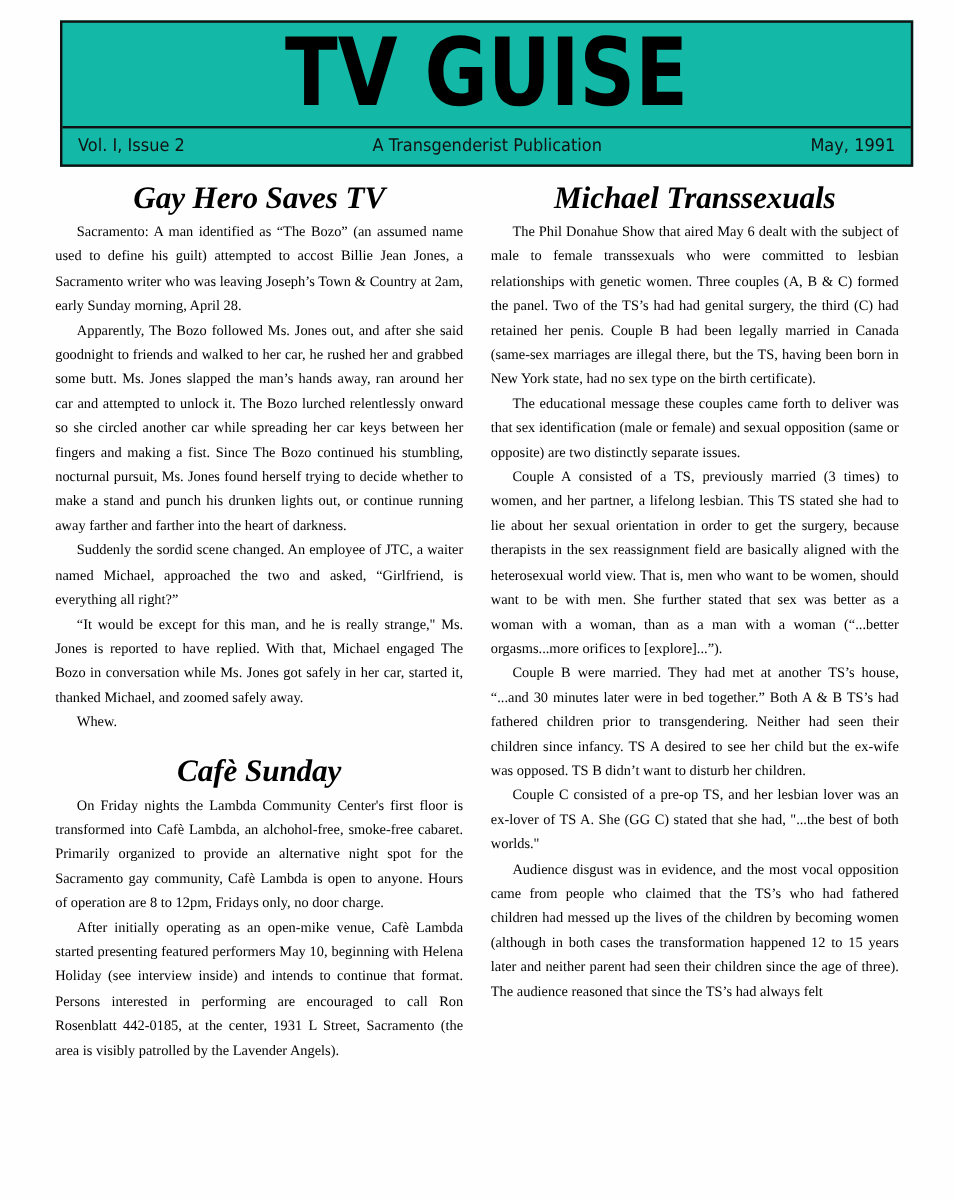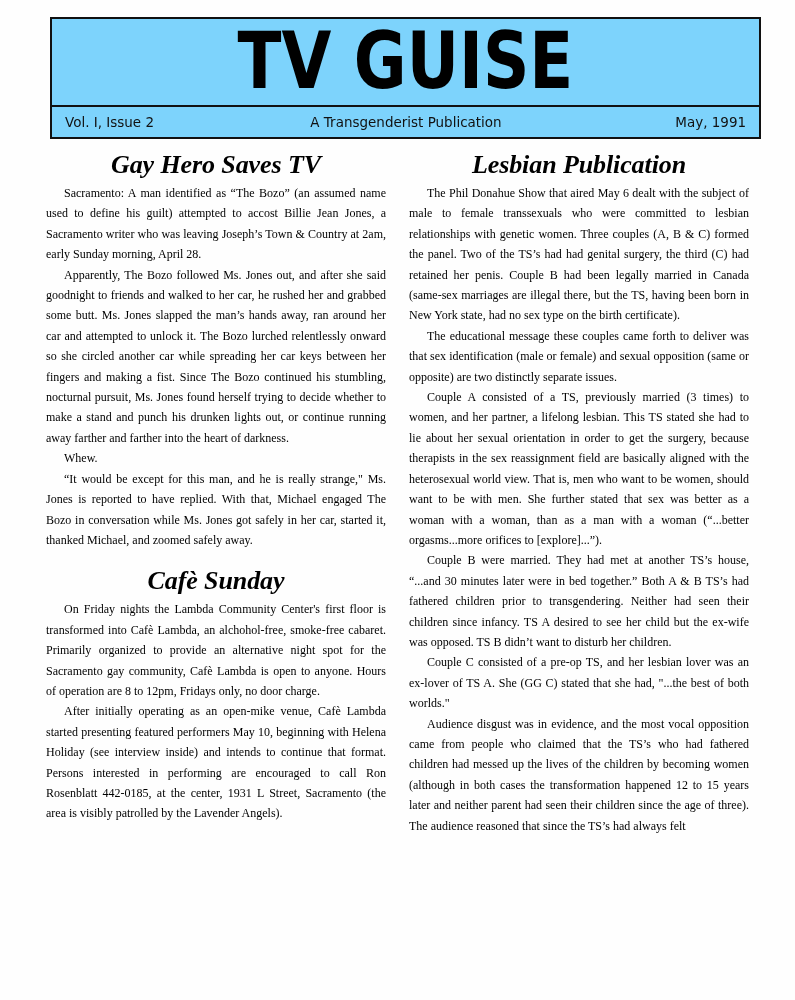--- a/index.html
+++ b/index.html
@@ -25,21 +25,21 @@
   }
 
   
   .masthead {
     position: absolute;
     left: 50px;
     top: 17px;
     width: 711px;
     box-sizing: border-box;
     border: 2px solid #111;
-    background: #7dd3fc;
+    background: #14b8a6;
   }
   .masthead-logo-box {
     height: 86px;
     border-bottom: 2px solid #111;
     display: flex;
     align-items: center;
     justify-content: center;
     overflow: hidden;
   }
   .logo-text {
@@ -136,31 +136,32 @@
     </div>
   </div>
 
   <div class="columns">
 
     <div class="col col-left">
 
       <h2 class="headline">Gay Hero Saves TV</h2>
       <p class="body">Sacramento: A man identified as “The Bozo” (an assumed name used to define his guilt) attempted to accost Billie Jean Jones, a Sacramento writer who was leaving Joseph’s Town &amp; Country at 2am, early Sunday morning, April 28.</p>
       <p class="body">Apparently, The Bozo followed Ms. Jones out, and after she said goodnight to friends and walked to her car, he rushed her and grabbed some butt.  Ms. Jones slapped the man’s hands away, ran around her car and attempted to unlock it.  The Bozo lurched relentlessly onward so she circled another car while spreading her car keys between her fingers and making a fist.  Since The Bozo continued his stumbling, nocturnal pursuit, Ms. Jones found herself trying to decide whether to make a stand and punch his drunken lights out, or continue running away farther and farther into the heart of darkness.</p>
+      <p class="body">Suddenly the sordid scene changed.  An employee of JTC, a waiter named Michael, approached the two and asked, “Girlfriend, is everything all right?”</p>
+      <p class="body">“It would be except for this man, and he is really strange," Ms. Jones is reported to have replied. With that, Michael engaged The Bozo in conversation while Ms. Jones got safely in her car, started it, thanked Michael, and zoomed safely away.</p>
       <p class="body">Whew.</p>
-      <p class="body">“It would be except for this man, and he is really strange," Ms. Jones is reported to have replied. With that, Michael engaged The Bozo in conversation while Ms. Jones got safely in her car, started it, thanked Michael, and zoomed safely away.</p>
 
       <h2 class="headline cafe">Cafè Sunday</h2>
       <p class="body">On Friday nights the Lambda Community Center's first floor is transformed into Cafè Lambda, an alchohol-free, smoke-free cabaret. Primarily organized to provide an alternative night spot for the Sacramento gay community, Cafè Lambda is open to anyone.  Hours of operation are 8 to 12pm, Fridays only, no door charge.</p>
       <p class="body">After initially operating as an open-mike venue, Cafè Lambda started presenting featured performers May 10, beginning with Helena Holiday (see interview inside) and intends to continue that format.  Persons interested in performing are encouraged to call Ron Rosenblatt 442-0185, at the center, 1931 L Street, Sacramento (the area is visibly patrolled by the Lavender Angels).</p>
     </div>
 
     <div class="col col-right">
 
-      <h2 class="headline">Lesbian Publication</h2>
+      <h2 class="headline">Michael Transsexuals</h2>
       <p class="body">The Phil Donahue Show that aired May 6 dealt with the subject of male to female transsexuals who were committed to lesbian relationships with genetic women. Three couples (A, B &amp; C) formed the panel.  Two of the TS’s had had genital surgery, the third (C) had retained her penis.  Couple B had been legally married in Canada (same-sex marriages are illegal there, but the TS, having been born in New York state, had no sex type on the birth certificate).</p>
       <p class="body">The educational message these couples came forth to deliver was that sex identification (male or female) and sexual opposition (same or opposite) are two distinctly separate issues.</p>
       <p class="body">Couple A consisted of a TS, previously married (3 times) to women, and her partner, a lifelong lesbian. This TS stated she had to lie about her sexual orientation in order to get the surgery, because therapists in the sex reassignment field are basically aligned with the heterosexual world view.  That is, men who want to be women, should want to be with men.  She further stated that sex was better as a woman with a woman, than as a man with a woman (“...better orgasms...more orifices to [explore]...”).</p>
       <p class="body">Couple B were married.  They had met at another TS’s house, “...and 30 minutes later were in bed together.” Both A &amp; B TS’s had fathered children prior to transgendering.  Neither had seen their children since infancy.  TS A desired to see her child but the ex-wife was opposed.  TS B didn’t want to disturb her children.</p>
       <p class="body">Couple C consisted of a pre-op TS, and her lesbian lover was an ex-lover of TS A.  She (GG C) stated that she had, "...the best of both worlds."</p>
       <p class="body">Audience disgust was in evidence, and the most vocal opposition came from people who claimed that the TS’s who had fathered children had messed up the lives of the children by becoming women (although in both cases the transformation happened 12 to 15 years later and neither parent had seen their children since the age of three). The audience reasoned that since the TS’s had always felt</p>
 
       <p class="continued">
         
       </p>

